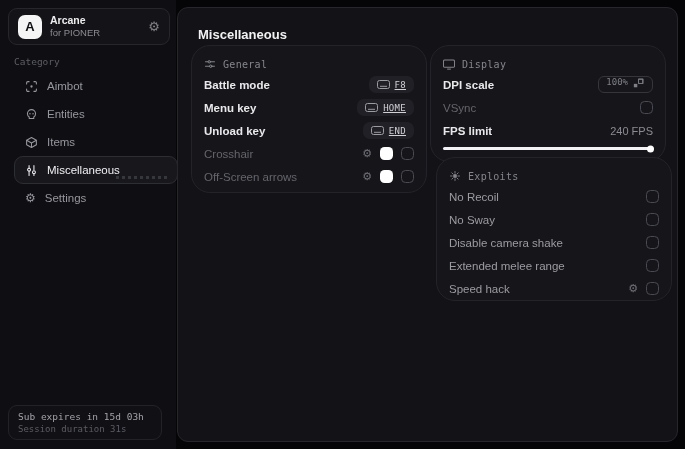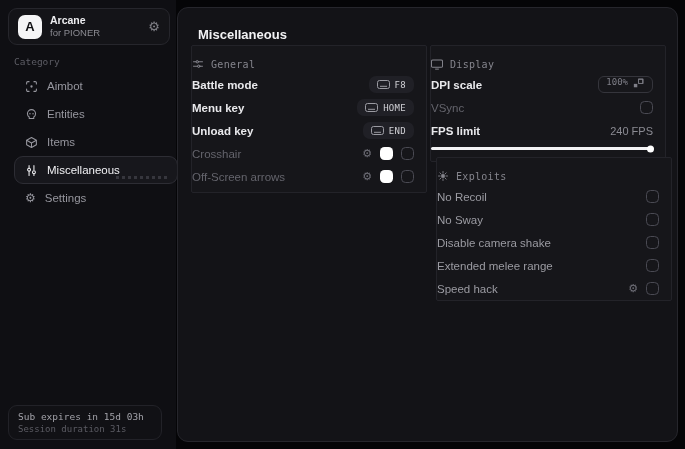--- a/index.html
+++ b/index.html
@@ -56,22 +56,22 @@
   .footer-line2 { font-size:9px;  color:#5c5c64; margin-top:2px; white-space:nowrap; }
 
   
   .panel {
     position:absolute; left:177px; top:7px; width:501px; height:435px;
     background:#131317; border:1px solid #26262c; border-radius:11px;
   }
   .panel-title { position:absolute; left:20px; top:19px; font-size:13px; font-weight:bold; color:#f2f2f4; }
 
   .card {
-    position:absolute; background:#16161a; border:1px solid #232329; border-radius:2px;
-    padding:9px 12px 0 0;
+    position:absolute; background:#16161a; border:1px solid #232329; border-radius:19px;
+    padding:9px 12px 0 12px;
   }
   .card-general  { left:13px;  top:37px;  width:236px; height:148px; }
   .card-display  { left:252px; top:37px;  width:236px; height:117px; }
   .card-exploits { left:258px; top:149px; width:236px; height:144px; }
 
   .card-header {
     display:flex; align-items:center; gap:7px; height:18px;
     color:#85858d; font-family:"DejaVu Sans Mono", monospace; font-size:10px; letter-spacing:.3px;
   }
   .row { height:23px; display:flex; align-items:center; gap:8px; }
@@ -79,20 +79,21 @@
   .bright { color:#e9e9ec; font-weight:bold;text-align:center; }
   .dim    { color:#64646c; }
   .mid    { color:#9b9ba2; }
   .spacer { flex:1; }
 
   .chip {
     background:#202026; border-radius:7px; height:17px;
     display:flex; align-items:center; gap:5px; padding:0 8px;
     color:#d0d0d5; font-family:"DejaVu Sans Mono", monospace; font-size:9px; letter-spacing:.3px;
     cursor:pointer;
+    text-decoration:underline;
   }
   .chip svg { color:#9b9ba2; }
 
   .dpi-chip {
     border:1px solid #35353c; background:#17171b; border-radius:6px; height:17px;
     display:flex; align-items:flex-start; gap:5px; padding:0 7px;
     color:#7f7f88; font-family:"DejaVu Sans Mono", monospace; font-size:9px; cursor:pointer;
   }
 
   .checkbox {

